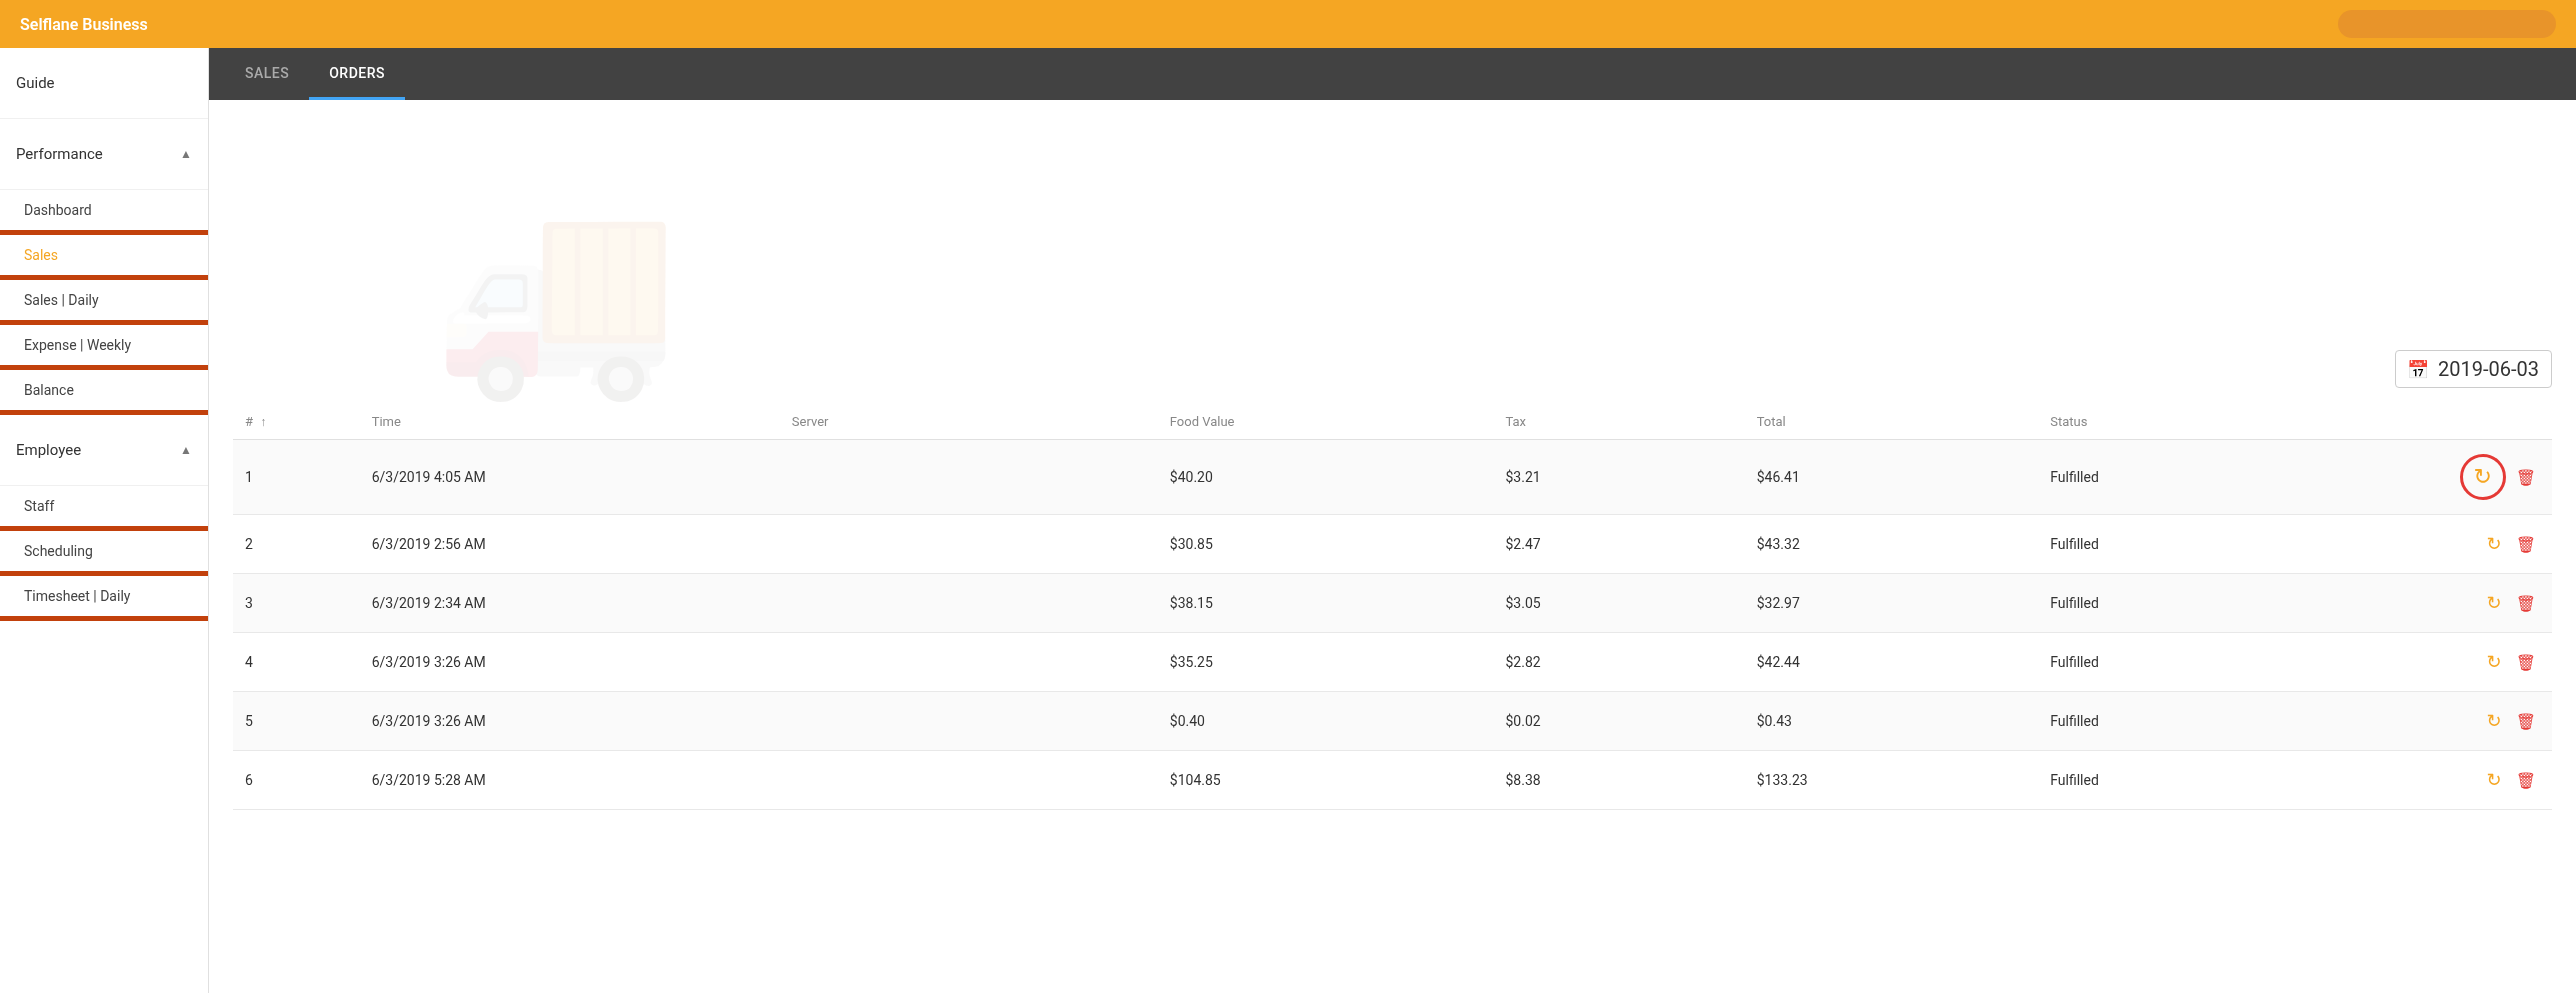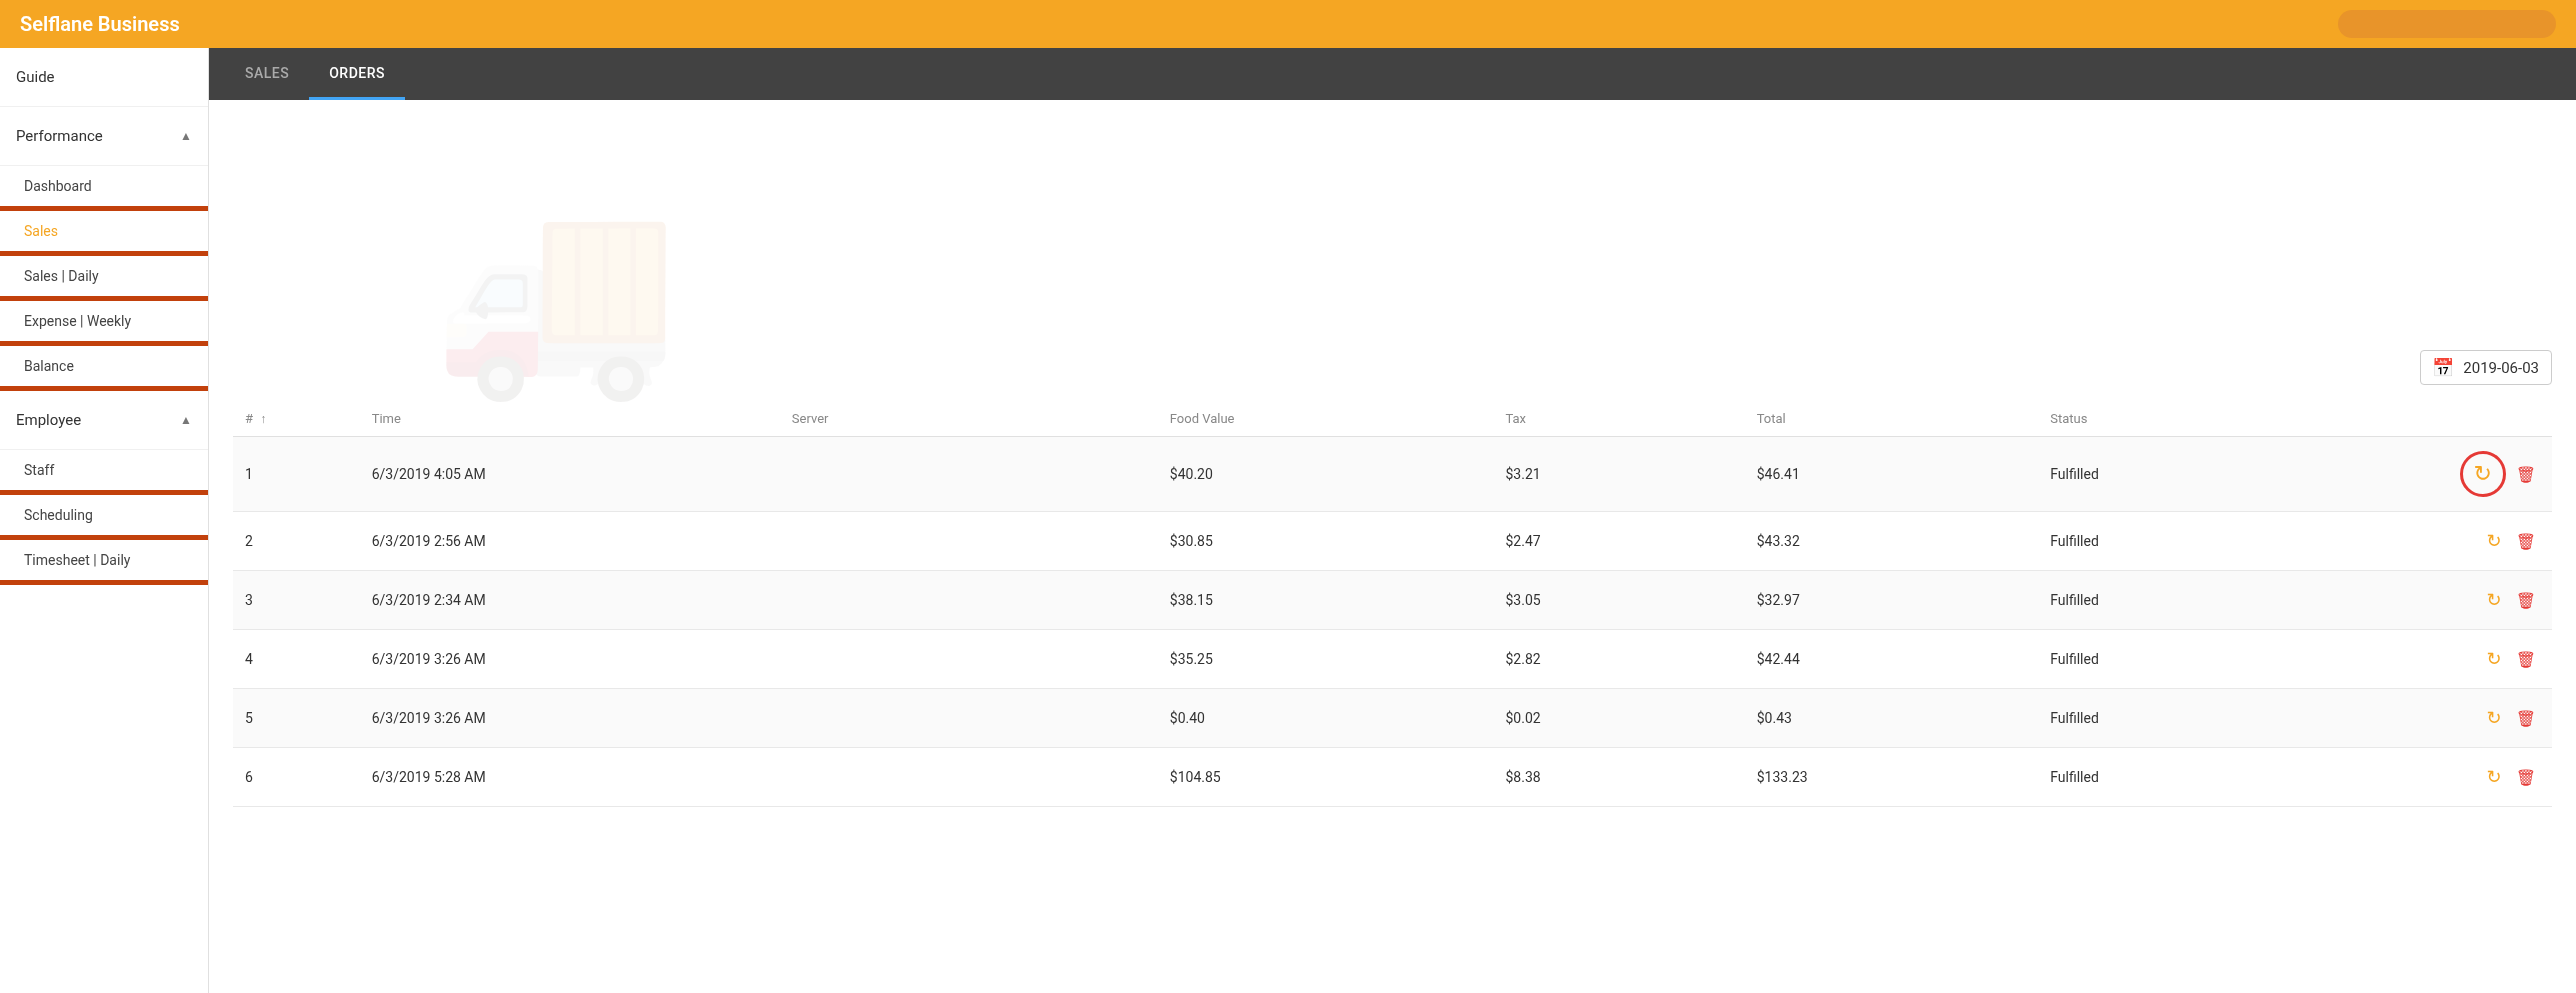--- a/index.html
+++ b/index.html
@@ -8,21 +8,21 @@
     
     .header {
       background: #F5A623;
       height: 48px;
       display: flex;
       align-items: center;
       padding: 0 20px;
     }
     .header-title {
       color: white;
-      font-size: 20px;
+      font-size: 16px;
       font-weight: 600;
     }
     .header-right {
       margin-left: auto;
       background: #e8942a;
       border-radius: 20px;
       height: 28px;
       width: 218px;
     }
 
@@ -34,21 +34,21 @@
 
     
     .sidebar {
       width: 209px;
       background: #fff;
       border-right: 1px solid #e0e0e0;
       flex-shrink: 0;
       overflow-y: auto;
     }
     .sidebar-item {
-      padding: 20px 16px;
+      padding: 26px 16px;
       cursor: pointer;
       display: flex;
       align-items: center;
       justify-content: space-between;
       font-size: 15px;
       color: #333;
       border-bottom: 1px solid #f0f0f0;
       text-align: right;
     }
     .sidebar-item.section-header { font-weight: 400; }
@@ -121,21 +121,21 @@
       border-radius: 4px;
       padding: 6px 12px;
       cursor: pointer;
       background: #fff;
     }
     .date-picker-icon {
       color: #555;
       font-size: 18px;
     }
     .date-picker-value {
-      font-size: 15px;
+      font-size: 20px;
       color: #333;
     }
 
     
     .orders-table {
       width: 100%;
       border-collapse: collapse;
     }
     .orders-table thead tr {
       border-bottom: 1px solid #e0e0e0;

